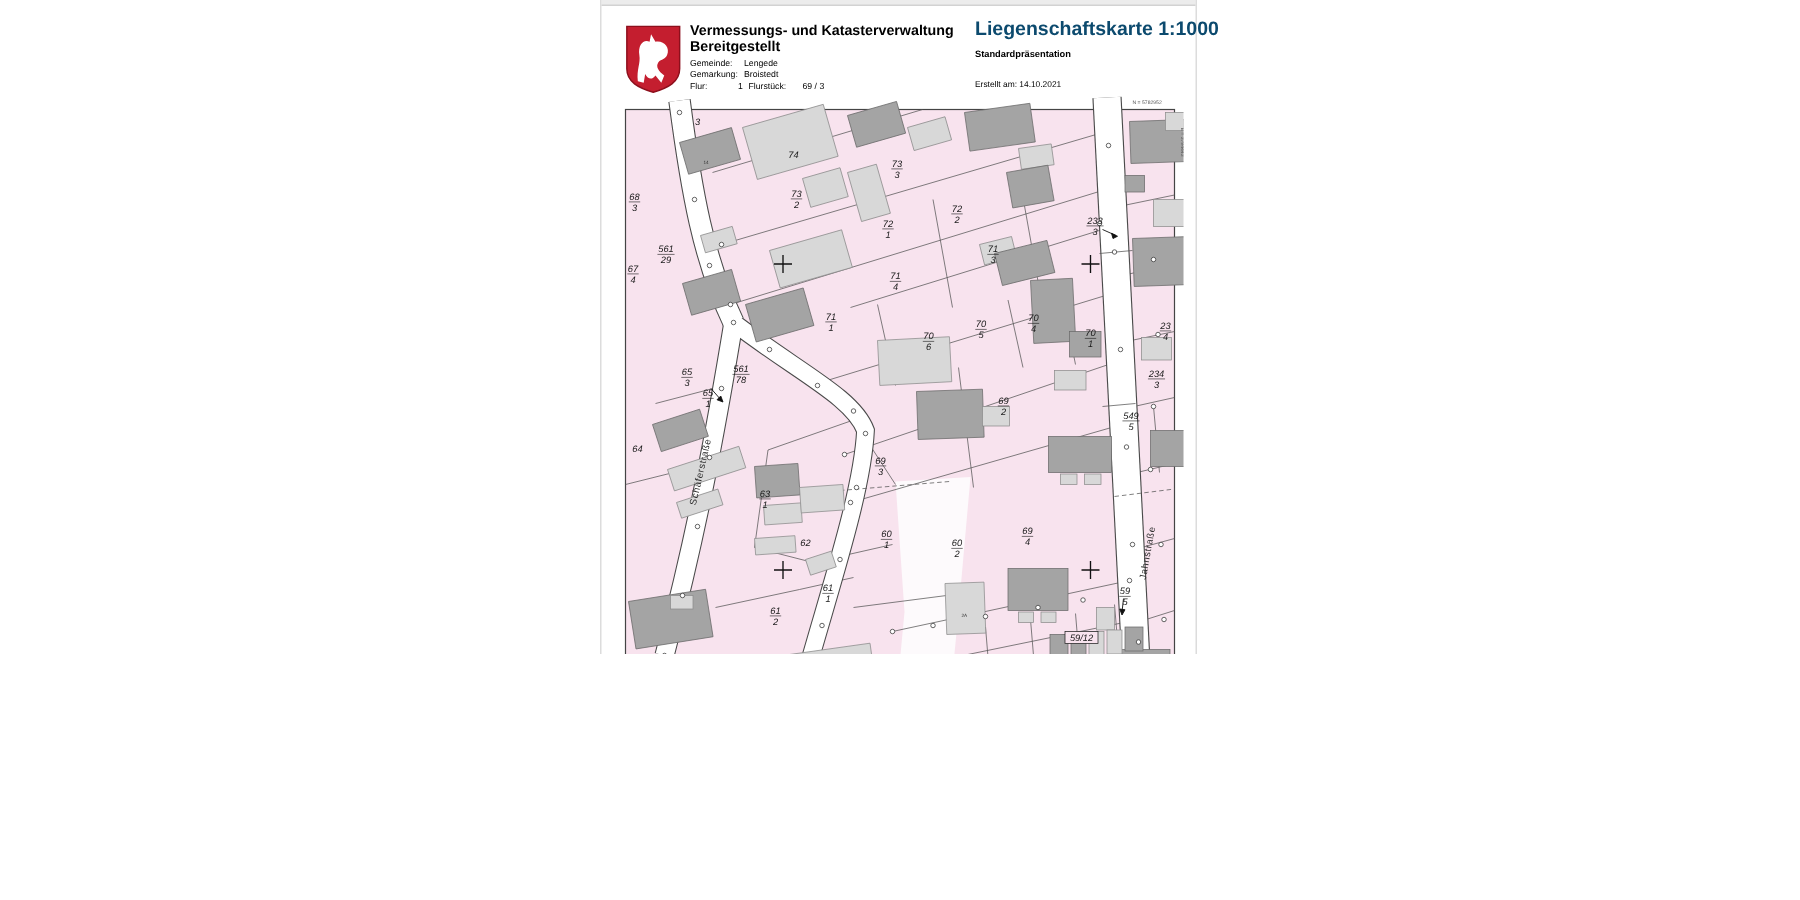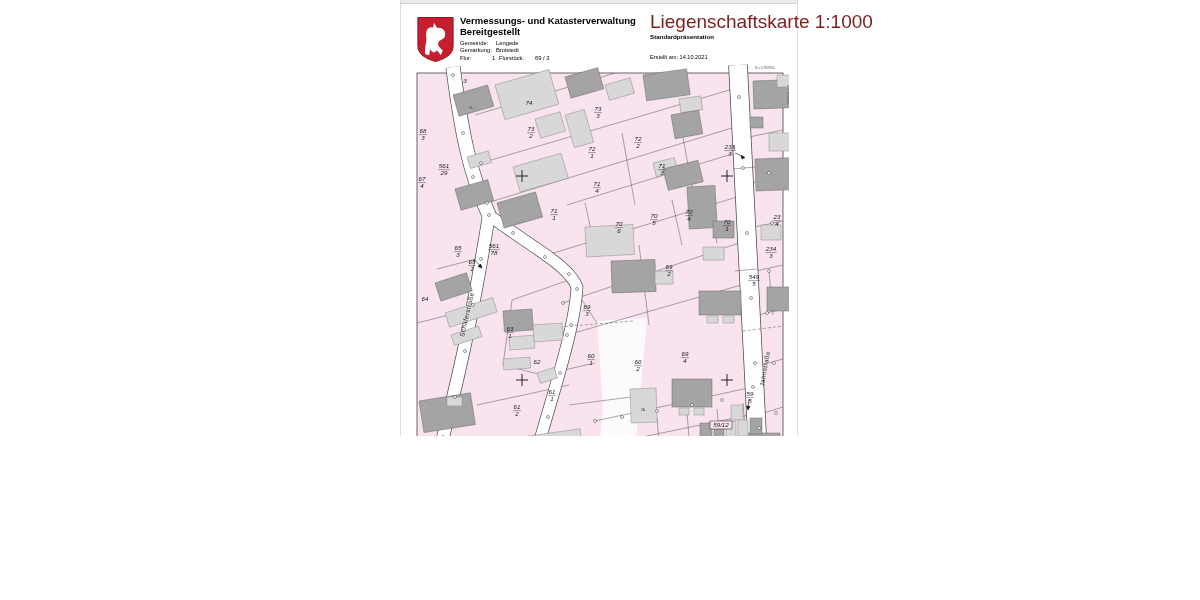--- a/index.html
+++ b/index.html
@@ -7,21 +7,21 @@
         font-family:"Liberation Sans",sans-serif;color:#111;}
   .vline{position:absolute;top:0;bottom:0;width:1px;background:#dcdcdc;}
   .topstrip{position:absolute;left:401px;width:396px;top:0;height:3px;background:#ececec;border-bottom:1px solid #d2d2d2;}
   
   .arms{position:absolute;left:417px;top:17px;width:37px;height:45px;}
   .org{position:absolute;left:460px;top:16px;font-weight:bold;font-size:9.5px;line-height:10.5px;color:#000;}
   .meta{position:absolute;left:460px;top:40px;font-size:5.8px;line-height:7.4px;color:#000;}
   .meta span{display:inline-block;}
   .meta .lab{width:36px;}
   .meta .lab2{width:32px;}
-  .title{position:absolute;left:650px;top:11px;font-size:19px;font-weight:normal;color:#7f1d1d;}
+  .title{position:absolute;left:650px;top:11px;font-size:13px;font-weight:bold;color:#0c4a6e;}
   .subtitle{position:absolute;left:650px;top:33px;font-size:6.2px;font-weight:bold;color:#000;}
   .created{position:absolute;left:650px;top:54px;font-size:5.6px;color:#000;}
   
   .f-left{position:absolute;left:417px;top:537px;font-size:5.3px;line-height:8.2px;color:#000;}
   .f-right{position:absolute;left:600px;top:537px;font-size:5.3px;line-height:8.2px;color:#000;}
   .f-h{font-weight:bold;}
   .zrow{margin-top:4px;}
   .zlab{font-weight:bold;display:inline-block;width:37px;}
   .legal{position:absolute;left:417px;top:583px;width:380px;font-size:4.6px;line-height:5.8px;color:#222;}
   

